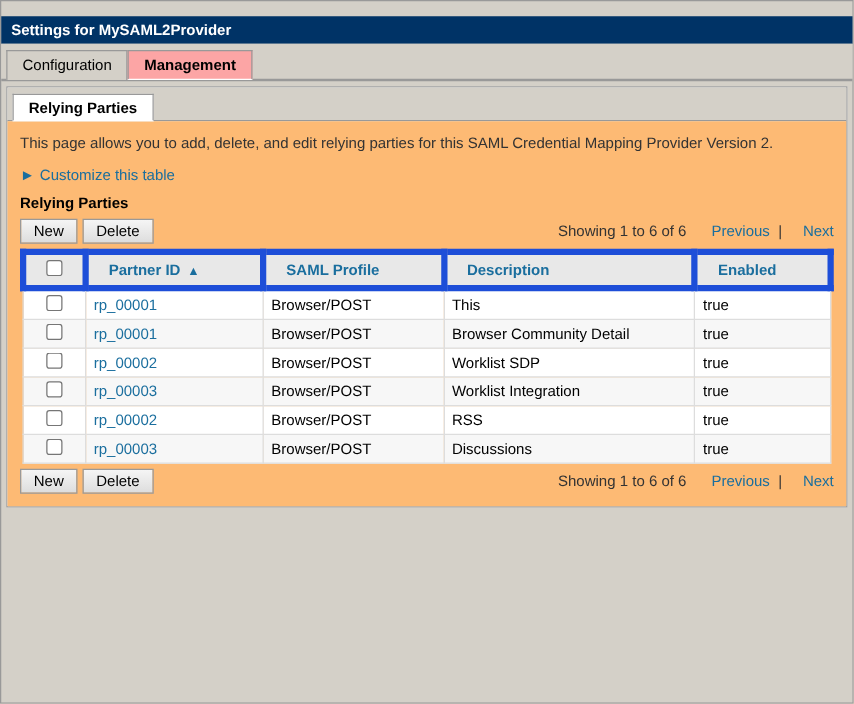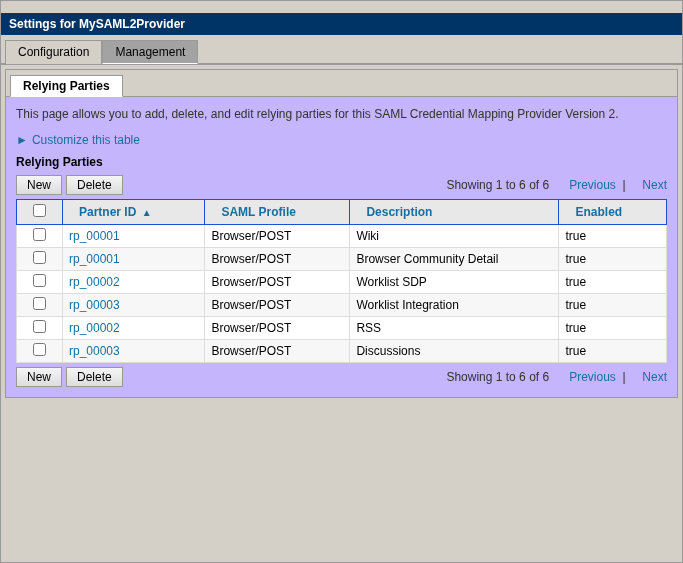--- a/index.html
+++ b/index.html
@@ -34,23 +34,23 @@
       border: 1px solid #999;
       background: #d4d0c8;
       cursor: pointer;
       font-size: 12px;
       margin-right: 0;
       border-bottom: none;
       position: relative;
       top: 1px;
     }
     .tab.active {
-      background: #a3a3a3;
+      background: #fca5a5;
       border-bottom: 1px solid #fff;
-      font-weight: normal;
+      font-weight: bold;
       z-index: 2;
     }
     .content {
       background: #fff;
       border: 1px solid #999;
       margin: 4px;
       padding: 0;
     }
     .sub-tabs {
       display: flex;
@@ -70,21 +70,21 @@
       top: 1px;
     }
     .sub-tab.active {
       background: #fff;
       font-weight: bold;
       border-bottom: 1px solid #fff;
       z-index: 2;
     }
     .main-content {
       padding: 10px;
-      background: #c4b5fd;
+      background: #fdba74;
     }
     .description {
       font-size: 12px;
       margin-bottom: 12px;
       color: #333;
     }
     .customize-link {
       color: #1a6e9e;
       text-decoration: none;
       font-size: 12px;
@@ -118,21 +118,21 @@
       background: linear-gradient(to bottom, #f5f5f5, #ddd);
       cursor: pointer;
     }
     table {
       width: 100%;
       border-collapse: collapse;
       font-size: 12px;
     }
     th {
       background: #e8e8e8;
-      border: 1px solid #1d4ed8;
+      border: 5px solid #1d4ed8;
       padding: 4px 16px;
       text-align: left;
       font-weight: bold;
       color: #1a6e9e;
     }
     th.check-col {
       width: 20px;
       text-align: center;
     }
     td {
@@ -224,21 +224,21 @@
             <th>
               <span>Enabled</span>
             </th>
           </tr>
         </thead>
         <tbody id="table-body">
         <tr>
               <td class="check-col"><input type="checkbox" style=""></td>
               <td><a href="#" class="partner-link">rp_00001</a></td>
               <td>Browser/POST</td>
-              <td>Wiki</td>
+              <td>This</td>
               <td>true</td>
             </tr>
             <tr>
               <td class="check-col"><input type="checkbox" style=""></td>
               <td><a href="#" class="partner-link">rp_00001</a></td>
               <td>Browser/POST</td>
               <td>Browser Community Detail</td>
               <td>true</td>
             </tr>
             <tr>

